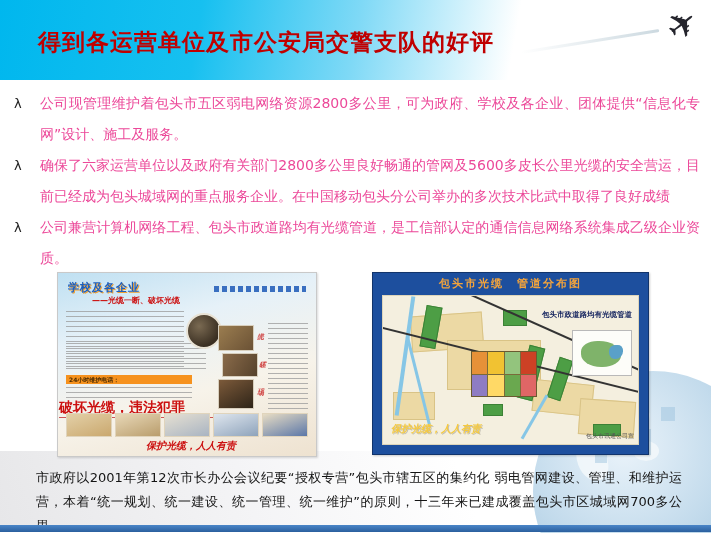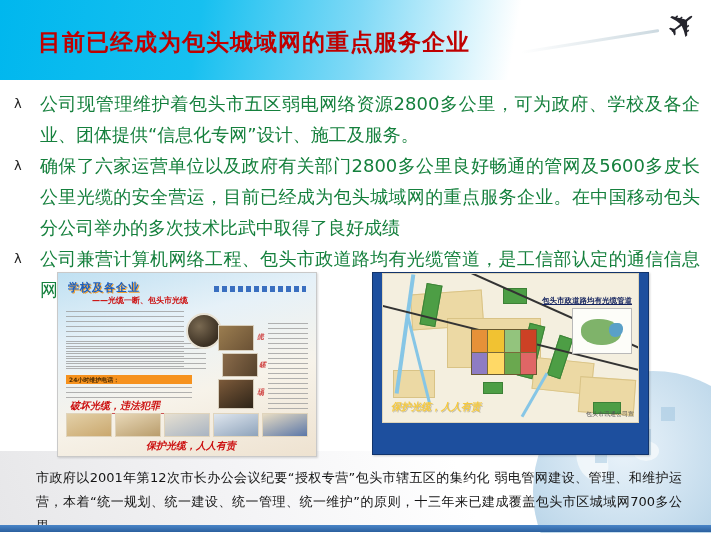--- a/index.html
+++ b/index.html
@@ -9,21 +9,21 @@
   .header{position:absolute;left:0;top:0;width:711px;height:80px;
           background:linear-gradient(100deg,#00b7ee 0%,#17c0f0 28%,#7fd9f6 50%,#ffffff 72%,#ffffff 100%);}
   .title{position:absolute;left:38px;top:27px;font-size:23px;font-weight:bold;color:#c00000;letter-spacing:1px;white-space:nowrap;}
   .contrail{position:absolute;left:520px;top:40px;width:140px;height:3px;border-radius:2px;
             background:linear-gradient(to left,#ccd9e0,rgba(255,255,255,0));transform:rotate(-9deg);}
   .plane{position:absolute;right:14px;top:4px;font-size:36px;color:#24242c;transform:rotate(-38deg);}
   
   .bullets{position:absolute;left:14px;top:88px;width:686px;z-index:2;}
   .bullet{display:flex;align-items:flex-start;}
   .bullet .mark{flex:0 0 26px;font-size:13px;line-height:31px;color:#222;}
-  .bullet .btxt{flex:1;font-size:18px;line-height:31px;color:#15803d;text-align:justify;}
+  .bullet .btxt{flex:1;font-size:14px;line-height:31px;color:#ec4899;text-align:justify;}
   
   .poster{position:absolute;left:57px;top:272px;width:258px;height:183px;z-index:2;
           background:linear-gradient(165deg,#bfe0f2 0%,#e6f1f8 30%,#f7f3ea 62%,#eee2d0 100%);
           border:1px solid #c9c9c9;box-shadow:1px 1px 2px rgba(0,0,0,.15);overflow:hidden;}
   .p-title{position:absolute;left:10px;top:7px;font-size:11px;font-weight:bold;color:#1c5fbf;
            text-shadow:1px 1px 0 #f0a030;letter-spacing:1px;}
   .p-sub{position:absolute;left:34px;top:22px;font-size:8px;font-weight:bold;color:#cc1111;}
   .tlines{background:repeating-linear-gradient(to bottom,#9a9a9a 0,#9a9a9a 1px,transparent 1px,transparent 5px);opacity:.75;}
   .p-text1{position:absolute;left:8px;top:38px;width:118px;height:58px;}
   .p-text2{position:absolute;left:8px;top:70px;width:140px;height:30px;}
@@ -34,21 +34,21 @@
   .p-photo{position:absolute;width:34px;border:1px solid #d8cfbd;}
   .ph1{left:160px;top:52px;height:24px;background:linear-gradient(135deg,#9b7d50,#6b5235);}
   .ph2{left:164px;top:80px;height:22px;background:linear-gradient(120deg,#8a6b4a,#56422c);}
   .ph3{left:160px;top:106px;height:28px;background:linear-gradient(150deg,#7c5a3a,#2e2418);}
   .p-vlabel{position:absolute;writing-mode:vertical-rl;font-size:7px;color:#c33;font-style:italic;line-height:8px;}
   .vl1{left:198px;top:54px;} .vl2{left:200px;top:82px;} .vl3{left:198px;top:110px;}
   .p-text3{position:absolute;left:210px;top:50px;width:40px;height:90px;}
   .p-orange{position:absolute;left:8px;top:102px;width:126px;height:9px;background:#f6921e;
             font-size:6px;line-height:9px;color:#4a2b00;font-weight:bold;padding-left:3px;box-sizing:border-box;white-space:nowrap;overflow:hidden;}
   .p-phones{position:absolute;left:8px;top:114px;width:126px;height:14px;}
-  .p-warn{position:absolute;left:12px;top:126px;font-size:10px;font-weight:bold;font-style:italic;color:#cc1111;
+  .p-warn{position:absolute;left:1px;top:126px;font-size:14px;font-weight:bold;color:#cc1111;
           border-bottom:1px solid #cc5555;padding-right:30px;}
   .strip{position:absolute;left:8px;top:140px;width:242px;height:24px;display:flex;gap:3px;}
   .strip .cell{flex:1;border:1px solid #e0d4bc;}
   .c1{background:linear-gradient(160deg,#e3d0a8,#caa86e);}
   .c2{background:linear-gradient(160deg,#e8d8b8,#b99d6c);}
   .c3{background:linear-gradient(160deg,#e6e0d2,#a9b4c2);}
   .c4{background:linear-gradient(160deg,#dfe6ee,#8ea3bb);}
   .c5{background:linear-gradient(160deg,#e7dcc4,#5b77a8);}
   .p-slogan{position:absolute;left:88px;top:166px;font-size:10px;font-weight:bold;font-style:italic;color:#cc1111;}
   
@@ -60,21 +60,21 @@
   .urban{background:#ecd9a4;border:1px solid #d9c386;}
   .green{background:#4d9e45;border:1px solid #3c8136;}
   .river{background:#86c6e6;}
   .rail{background:#333;height:2px;}
   .grid9{position:absolute;left:88px;top:55px;width:64px;height:44px;display:grid;
          grid-template-columns:1fr 1fr 1fr 1fr;grid-template-rows:1fr 1fr;gap:1px;background:#7a6a3a;border:1px solid #6a5a30;}
   .grid9 div{width:100%;height:100%;}
   .inset{position:absolute;right:6px;top:34px;width:58px;height:44px;background:#fdfdf9;border:1px solid #b9b9b9;}
   .china{position:absolute;left:8px;top:10px;width:40px;height:26px;background:#7fb36a;border-radius:45% 60% 50% 55%;}
   .china::after{content:"";position:absolute;right:-2px;top:4px;width:14px;height:14px;background:#5aa0c8;border-radius:50% 40% 60% 50%;}
-  .map-note{position:absolute;right:6px;top:22px;font-size:7.5px;font-weight:bold;color:#14235e;white-space:nowrap;text-decoration:underline;}
+  .map-note{position:absolute;right:6px;top:14px;font-size:7.5px;font-weight:bold;color:#14235e;white-space:nowrap;}
   .map-slogan{position:absolute;left:8px;bottom:8px;font-size:10px;font-weight:bold;font-style:italic;color:#f5c93f;text-shadow:1px 1px 0 rgba(0,0,0,.2);}
   .map-credit{position:absolute;right:4px;bottom:3px;font-size:6px;color:#555;}
   
   .wash{position:absolute;left:0;bottom:7px;width:711px;height:75px;z-index:0;
         background:linear-gradient(70deg,#e7e7e9 0%,#f4f4f6 35%,rgba(255,255,255,0) 65%);}
   .footer{position:absolute;left:36px;top:466px;width:646px;font-size:13px;line-height:24px;color:#141414;z-index:2;text-align:justify;}
   .globe{position:absolute;right:-62px;bottom:-78px;width:240px;height:240px;border-radius:50%;z-index:1;
          background:radial-gradient(circle at 38% 32%,#eaf3fa 0%,#c3dbec 45%,#8fb8d6 100%);}
   .land{position:absolute;background:#f2f7fb;opacity:.9;}
   .l1{left:70px;top:28px;width:46px;height:34px;border-radius:60% 40% 55% 45%;transform:rotate(15deg);}
@@ -89,41 +89,41 @@
              background:linear-gradient(to bottom,#4a86c8,#2b5f9e);}
 </style>
 </head>
 <body>
 
 <div class="slide">
 
   <div class="header">
     <div class="contrail"></div>
     <div class="plane">✈</div>
-    <div class="title">目前已经成为包头城域网的重点服务企业</div>
+    <div class="title">得到各运营单位及市公安局交警支队的好评</div>
   </div>
 
   <div class="bullets">
     <div class="bullet">
       <span class="mark">λ</span>
       <span class="btxt">公司现管理维护着包头市五区弱电网络资源2800多公里，可为政府、学校及各企业、团体提供“信息化专网”设计、施工及服务。</span>
     </div>
     <div class="bullet">
       <span class="mark">λ</span>
       <span class="btxt">确保了六家运营单位以及政府有关部门2800多公里良好畅通的管网及5600多皮长公里光缆的安全营运，目前已经成为包头城域网的重点服务企业。在中国移动包头分公司举办的多次技术比武中取得了良好成绩</span>
     </div>
     <div class="bullet">
       <span class="mark">λ</span>
       <span class="btxt">公司兼营计算机网络工程、包头市政道路均有光缆管道，是工信部认定的通信信息网络系统集成乙级企业资质。</span>
     </div>
   </div>
 
   <div class="poster">
     <div class="p-title">学校及各企业</div>
-    <div class="p-sub">——光缆一断、包头市光缆</div>
+    <div class="p-sub">——光缆一断、破坏光缆</div>
     <div class="p-colhead"></div>
     <div class="p-text1 tlines"></div>
     <div class="p-text2 tlines"></div>
     <div class="p-circle"></div>
     <div class="p-photo ph1"></div>
     <div class="p-photo ph2"></div>
     <div class="p-photo ph3"></div>
     <div class="p-vlabel vl1">光缆</div>
     <div class="p-vlabel vl2">破坏</div>
     <div class="p-vlabel vl3">现场</div>
@@ -135,20 +135,21 @@
       <div class="cell c1"></div>
       <div class="cell c2"></div>
       <div class="cell c3"></div>
       <div class="cell c4"></div>
       <div class="cell c5"></div>
     </div>
     <div class="p-slogan">保护光缆，人人有责</div>
   </div>
 
   <div class="mapf">
+    <div class="map-title">包头市光缆　管道分布图</div>
     <div class="map-canvas">
       <div class="blk urban" style="left:28px;top:18px;width:70px;height:34px;transform:rotate(-4deg);"></div>
       <div class="blk urban" style="left:64px;top:44px;width:92px;height:48px;"></div>
       <div class="blk urban" style="left:150px;top:86px;width:58px;height:30px;transform:rotate(6deg);"></div>
       <div class="blk urban" style="left:196px;top:104px;width:54px;height:34px;transform:rotate(4deg);"></div>
       <div class="blk urban" style="left:10px;top:96px;width:40px;height:26px;"></div>
       <div class="blk green" style="left:40px;top:10px;width:14px;height:40px;transform:rotate(10deg);"></div>
       <div class="blk green" style="left:120px;top:14px;width:22px;height:14px;"></div>
       <div class="blk green" style="left:140px;top:50px;width:14px;height:52px;transform:rotate(14deg);"></div>
       <div class="blk green" style="left:170px;top:62px;width:12px;height:40px;transform:rotate(18deg);"></div>

